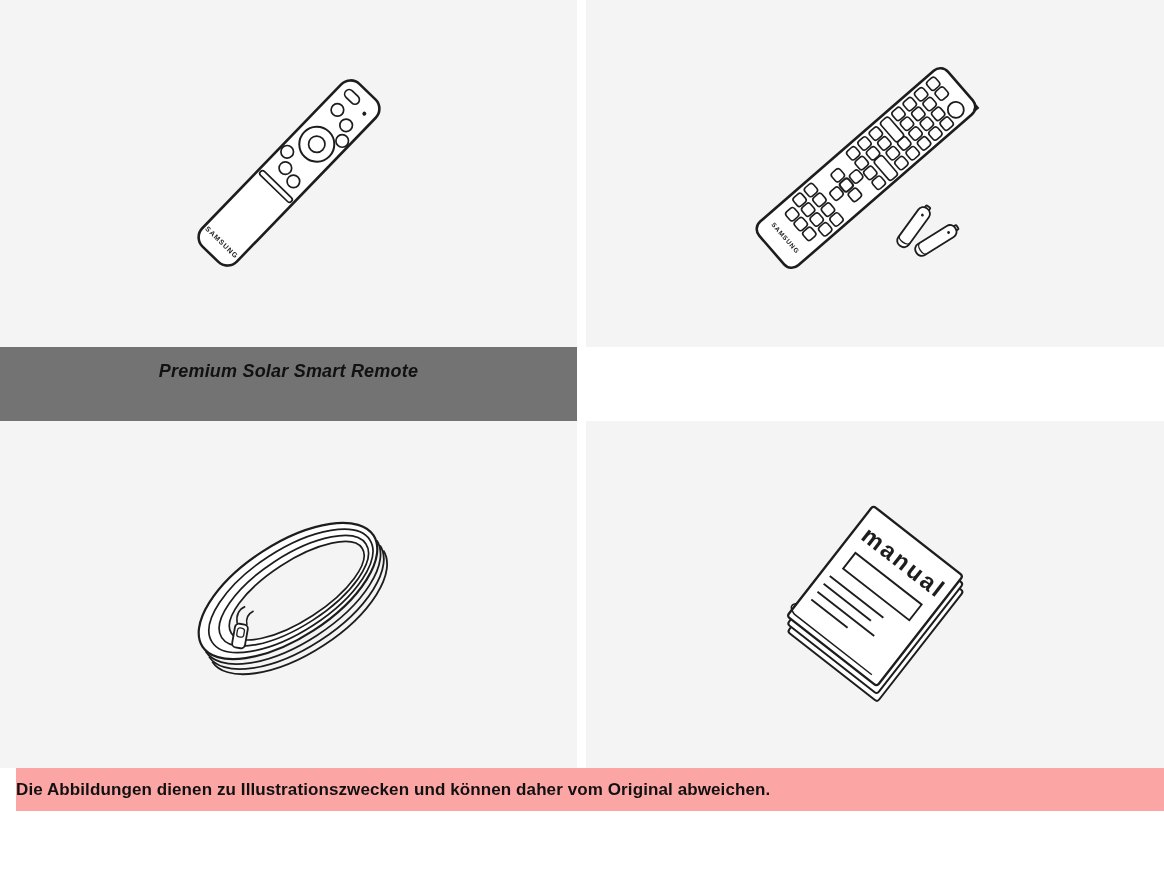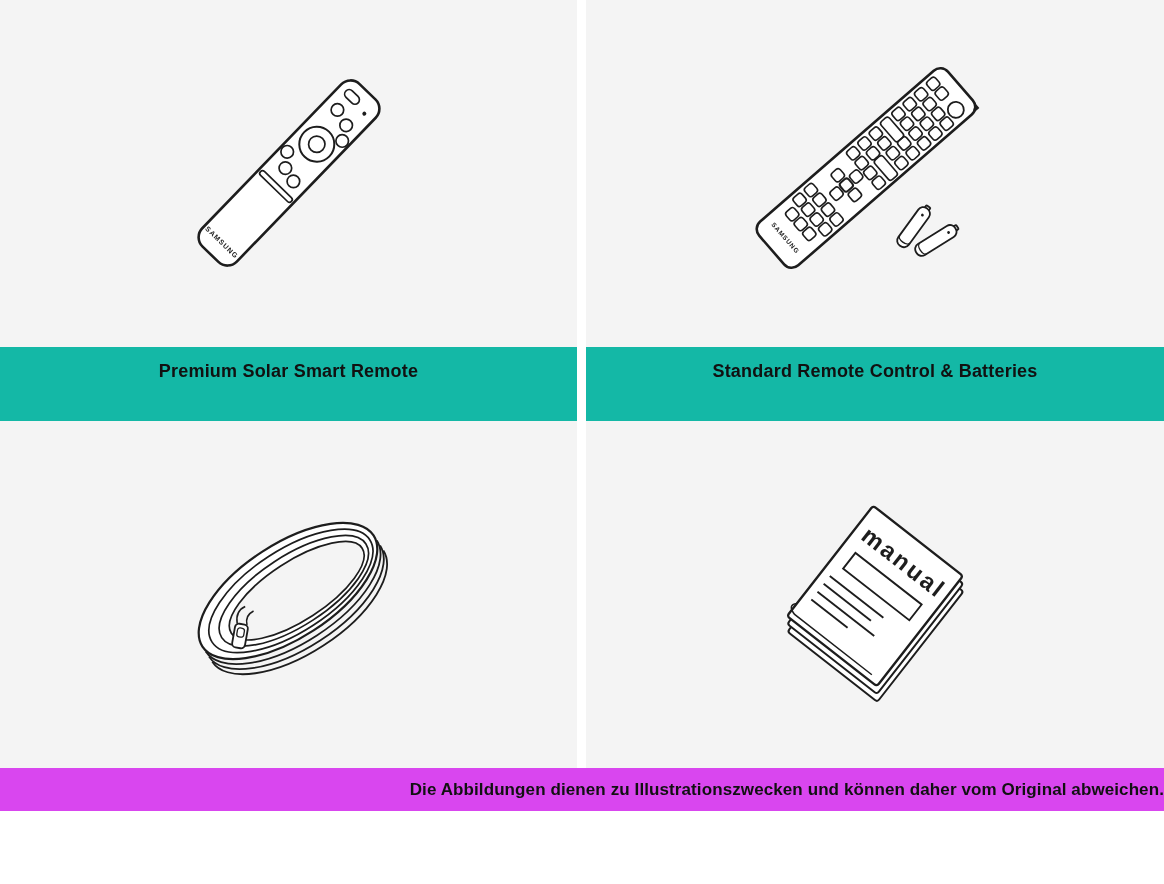--- a/index.html
+++ b/index.html
@@ -25,27 +25,28 @@
   .caption{
     height:74px;
     margin:0;
     box-sizing:border-box;
     padding-top:14px;
     text-align:center;
     font-size:18px;
     font-weight:600;
     letter-spacing:0.2px;
     color:#111111;
-    background:#14b8a6;
+    background:#737373;
+    font-style:italic;
   }
   .caption.second{height:73px;}
   .note-bar{
     height:43px;
-    background:#d946ef;
-    display:flex;align-items:center;justify-content:flex-end;
+    background:#fca5a5;
+    display:flex;align-items:center;justify-content:flex-start;margin-left:16px;
   }
   .note-bar p{
     margin:0;
     font-size:17px;
     font-weight:600;
     letter-spacing:0.1px;
     color:#111111;
   }
   svg text{
     font-family:"Liberation Sans", sans-serif;
@@ -144,21 +145,20 @@
           </g>
 
           <g transform="translate(349,241) rotate(58)" stroke="#1d1d1d" fill="none" stroke-width="1.8">
             <rect x="-2.5" y="-26.5" width="5" height="4" rx="1"></rect>
             <rect x="-6.5" y="-24" width="13" height="46" rx="6" fill="#ffffff"></rect>
             <circle cx="0" cy="-16" r="1.4" fill="#1d1d1d" stroke="none"></circle>
             <path d="M -6.3 14 A 6.3 3.4 0 0 0 6.3 14" stroke-width="1.4"></path>
           </g>
         </svg>
       </div>
-      <p class="caption">Standard Remote Control &amp; Batteries</p>
     </section>
 
     <section>
       <div class="tile">
         <svg width="577" height="347" viewBox="0 0 577 347">
           <g transform="translate(288,170) rotate(-33)" stroke="#1d1d1d" fill="none">
             <path d="M -102 18 A 102 47 0 0 0 102 18" stroke-width="1.8"></path>
             <path d="M -102 12 A 102 47 0 0 0 102 12" stroke-width="1.8"></path>
             <path d="M -102 6  A 102 47 0 0 0 102 6" stroke-width="1.8"></path>
             <ellipse cx="0" cy="0" rx="102" ry="47" fill="#ffffff" stroke-width="2.2"></ellipse>

